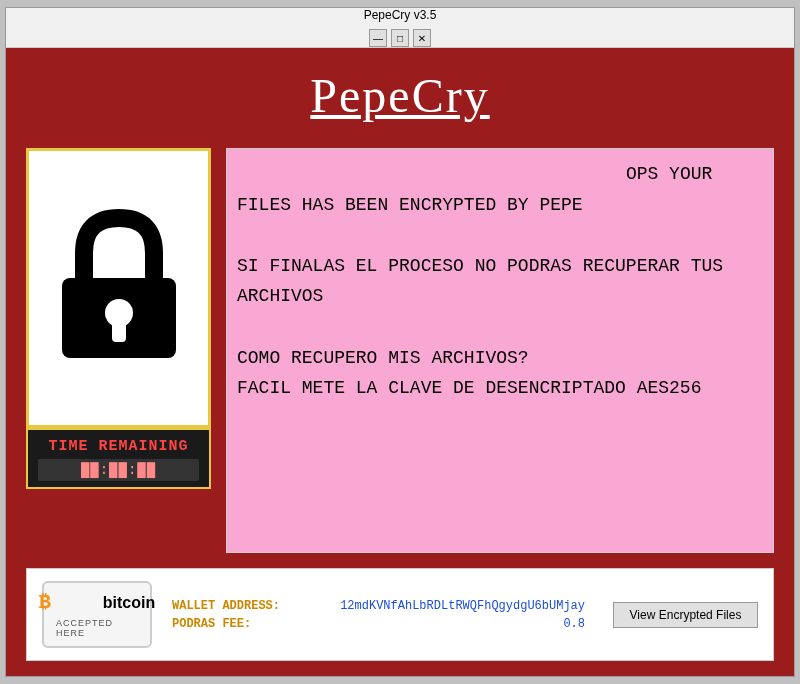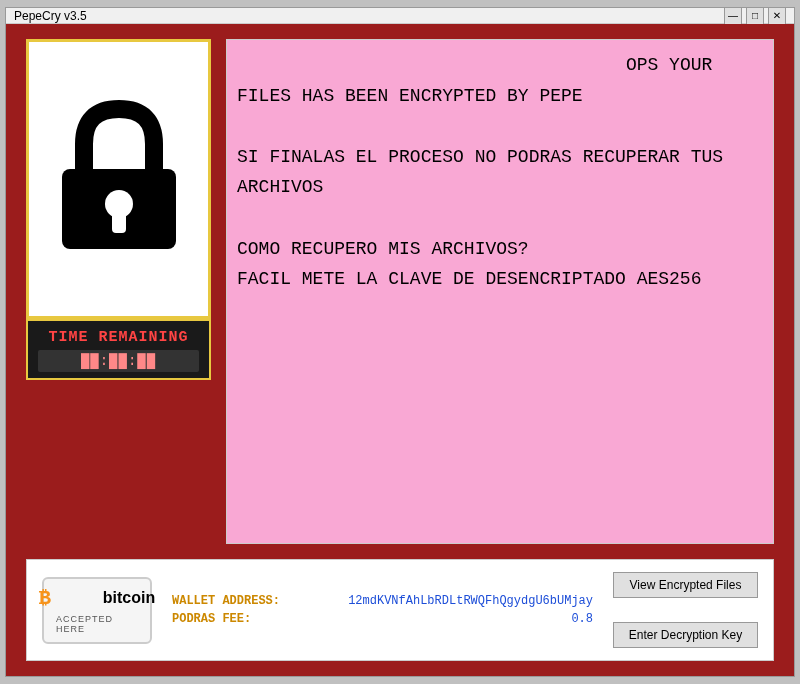--- a/index.html
+++ b/index.html
@@ -18,26 +18,27 @@
       margin: 7px auto;
       background: #fff;
       border: 1px solid #999;
       display: flex;
       flex-direction: column;
     }
 
     .title-bar {
       background: #f0f0f0;
       border-bottom: 1px solid #ccc;
-      height: 16px;
+      height: 40px;
       display: flex;
       align-items: center;
       padding: 0 8px;
       justify-content: space-between;
       flex-shrink: 0;
+      flex-direction: column;
     }
 
     .title-bar-text {
       font-family: Segoe UI, Arial, sans-serif;
       font-size: 12px;
       color: #000;
     }
 
     .title-bar-buttons {
       display: flex;
@@ -240,20 +241,21 @@
       font-family: 'Courier New', monospace;
       flex: 1;
       text-align: right;
     }
 
     .bottom-buttons {
       display: flex;
       flex-direction: column;
       gap: 24px;
       flex-shrink: 0;
+      margin-left: 8px;
     }
 
     .action-btn {
       background: #e0e0e0;
       border: 1px solid #999;
       padding: 5px 12px;
       font-family: Segoe UI, Arial, sans-serif;
       font-size: 12px;
       cursor: pointer;
       white-space: nowrap;
@@ -283,20 +285,21 @@
     <span class="title-bar-text">PepeCry v3.5</span>
     <div class="title-bar-buttons">
       <div class="title-bar-btn">—</div>
       <div class="title-bar-btn">□</div>
       <div class="title-bar-btn close">✕</div>
     </div>
   </div>
 
   <div class="main-content">
 
+    <div class="app-title">PepeCry</div>
 
     <div class="middle-section">
 
       <div class="left-panel">
         <div class="lock-box">
 
           <svg class="lock-icon" viewBox="0 0 130 160" xmlns="http://www.w3.org/2000/svg">
 
             <path d="M30 75 L30 45 Q30 10 65 10 Q100 10 100 45 L100 75" fill="none" stroke="#000" stroke-width="18" stroke-linecap="round"></path>
 
@@ -341,18 +344,17 @@
           <span class="wallet-value">12mdKVNfAhLbRDLtRWQFhQgydgU6bUMjay</span>
         </div>
         <div class="wallet-row">
           <span class="wallet-label">PODRAS FEE:</span>
           <span class="wallet-value">0.8</span>
         </div>
       </div>
 
       <div class="bottom-buttons">
         <button class="action-btn">View Encrypted Files</button>
-        <button class="action-btn">Enter Decryption Key</button>
       </div>
 
     </div>
   </div>
 </div>
 
 </body></html>

